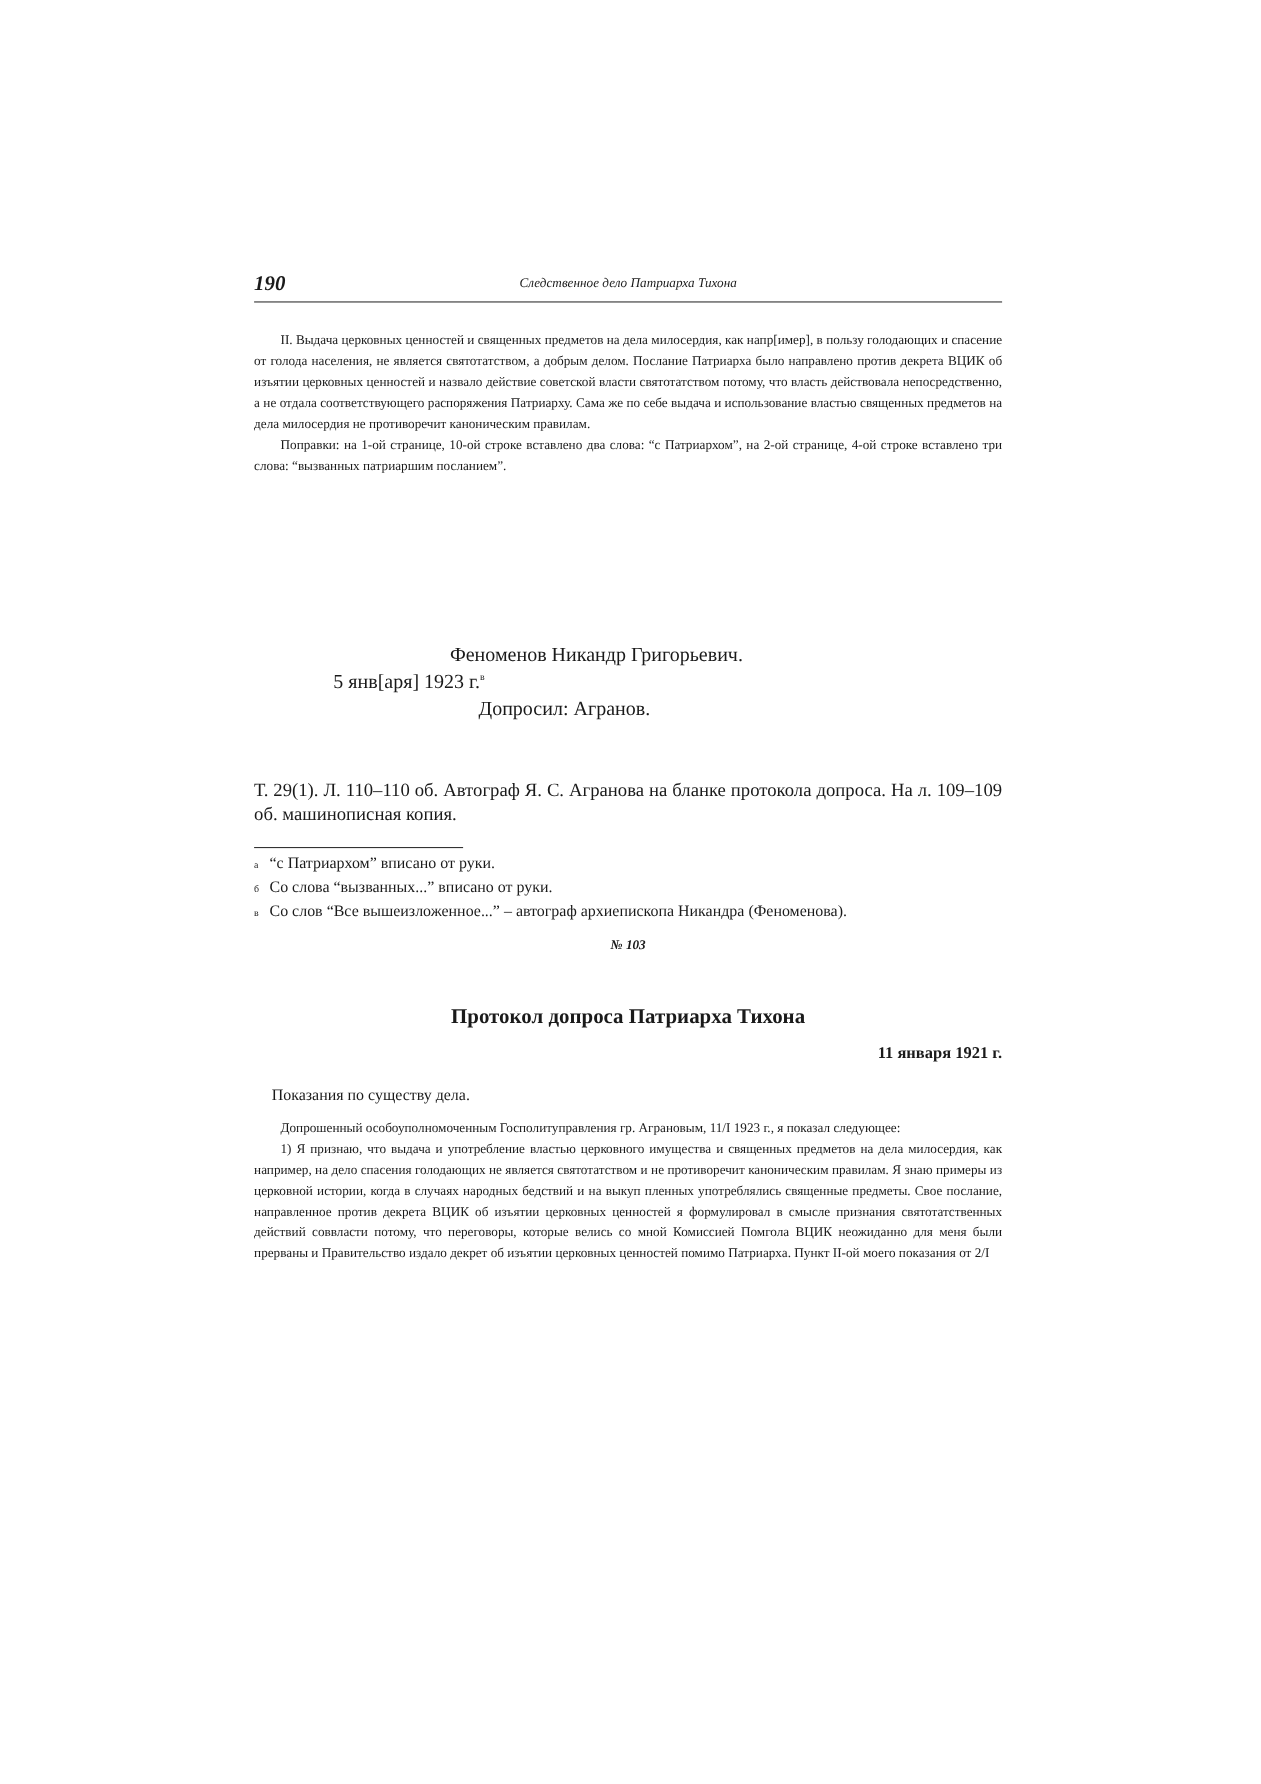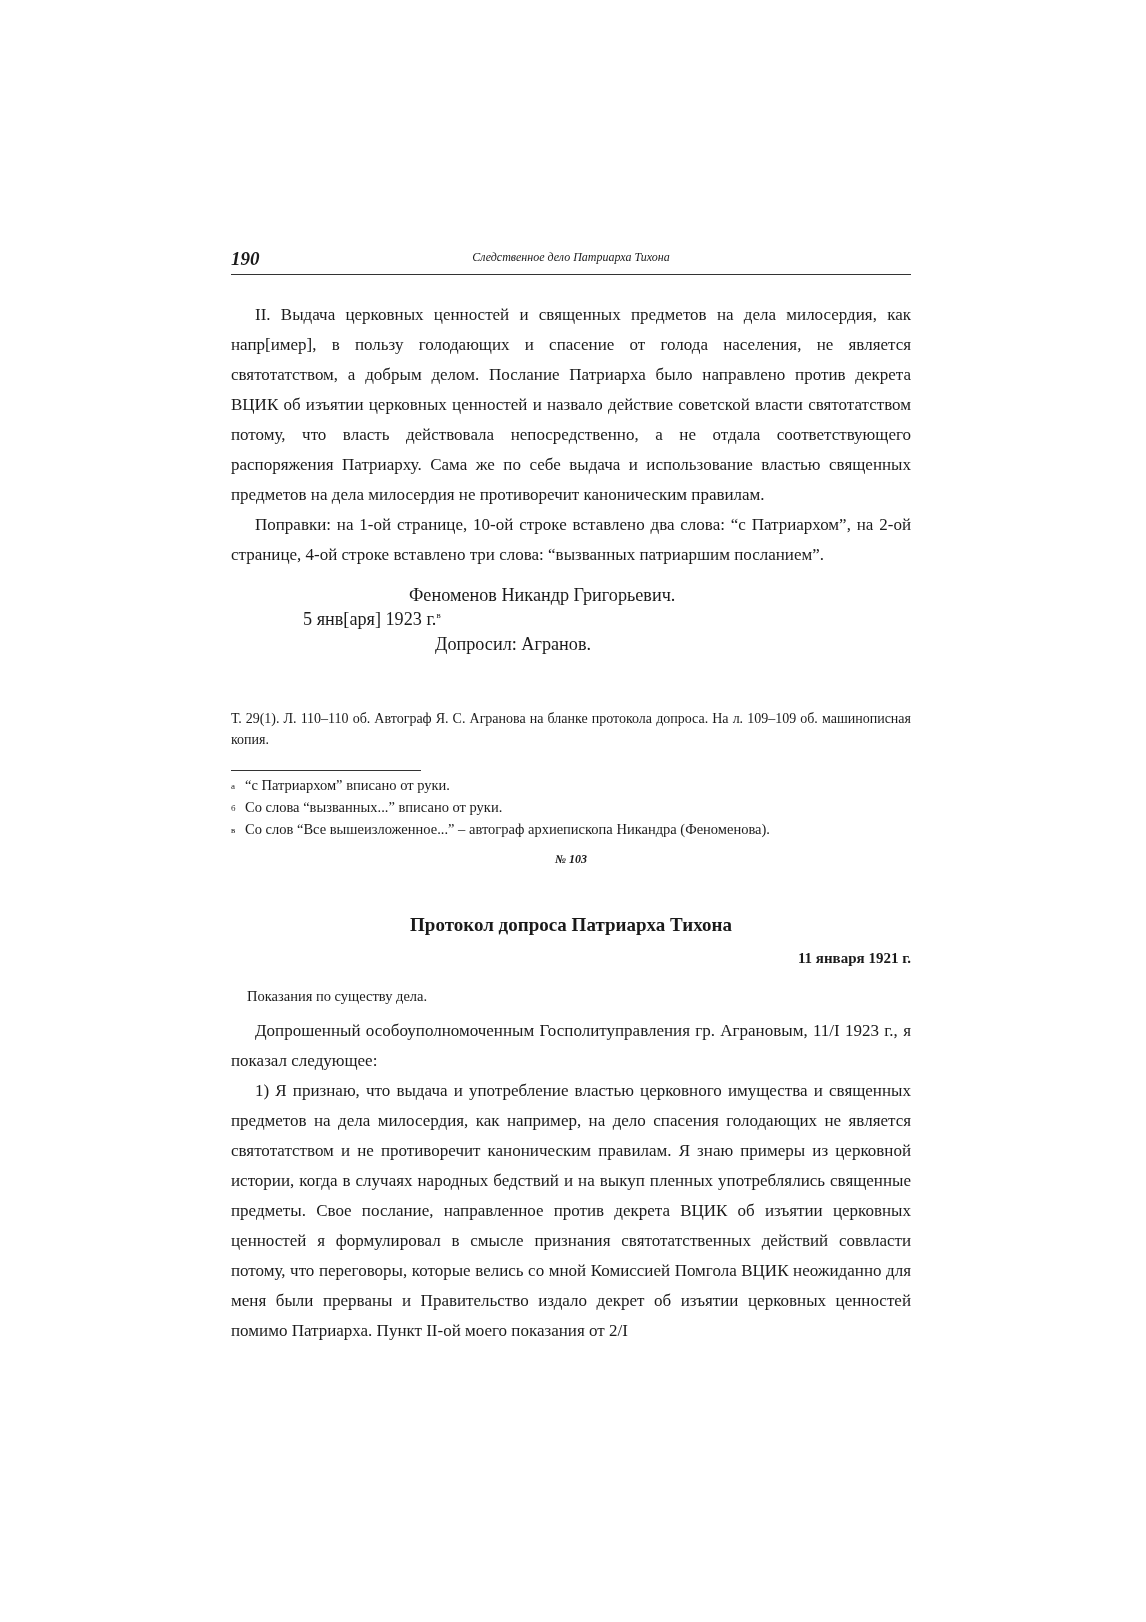--- a/index.html
+++ b/index.html
@@ -8,27 +8,27 @@
     font-family: "Liberation Serif", "DejaVu Serif", serif; color: #1a1a1a;
     overflow: hidden;
   }
   .page { position: absolute; left: 231px; top: 0; width: 680px; }
   .running-head {
     position: absolute; top: 248px; left: 0; width: 680px; height: 26px;
     border-bottom: 1.5px solid #333;
   }
   .page-num { position: absolute; left: 0; top: 0; font-weight: bold; font-style: italic; font-size: 19px; }
   .run-title { position: absolute; left: 0; right: 0; top: 2px; text-align: center; font-style: italic; font-size: 12px; }
-  .body-text { font-size: 17px; line-height: 30px; text-align: justify; }
+  .body-text { font-size: 12px; line-height: 19px; text-align: justify; }
   .p { margin: 0; text-indent: 24px; }
   .block1 { position: absolute; top: 300px; left: 0; width: 680px; }
   .sig { position: absolute; top: 583px; left: 0; width: 680px; font-size: 18.2px; line-height: 24.4px; }
   .sig div { white-space: nowrap; }
   sup { font-size: 9px; vertical-align: super; line-height: 0; }
-  .source { position: absolute; top: 708px; left: 0; width: 680px; font-size: 14px; line-height: 21px; text-align: justify; }
+  .source { position: absolute; top: 708px; left: 0; width: 680px; font-size: 17px; line-height: 21px; text-align: justify; }
   .fn-rule { position: absolute; top: 770px; left: 0; width: 190px; border-top: 1.5px solid #333; }
   .footnotes { position: absolute; top: 775px; left: 0; width: 680px; font-size: 14.5px; line-height: 21px; }
   .fn { display: flex; }
   .fn .m { width: 14px; font-size: 9px; padding-top: 1px; }
   .doc-num { position: absolute; top: 852px; left: 0; width: 680px; text-align: center; font-weight: bold; font-size: 12px; font-style: italic; }
   .doc-title { position: absolute; top: 914px; left: 0; width: 680px; text-align: center; font-weight: bold; font-size: 19px; }
   .doc-date { position: absolute; top: 950px; right: 0; font-weight: bold; font-size: 15px; }
   .remark { position: absolute; top: 988px; left: 0; font-size: 14.5px; margin-left: 16px; }
   .block2 { position: absolute; top: 1016px; left: 0; width: 680px; }
 </style>

